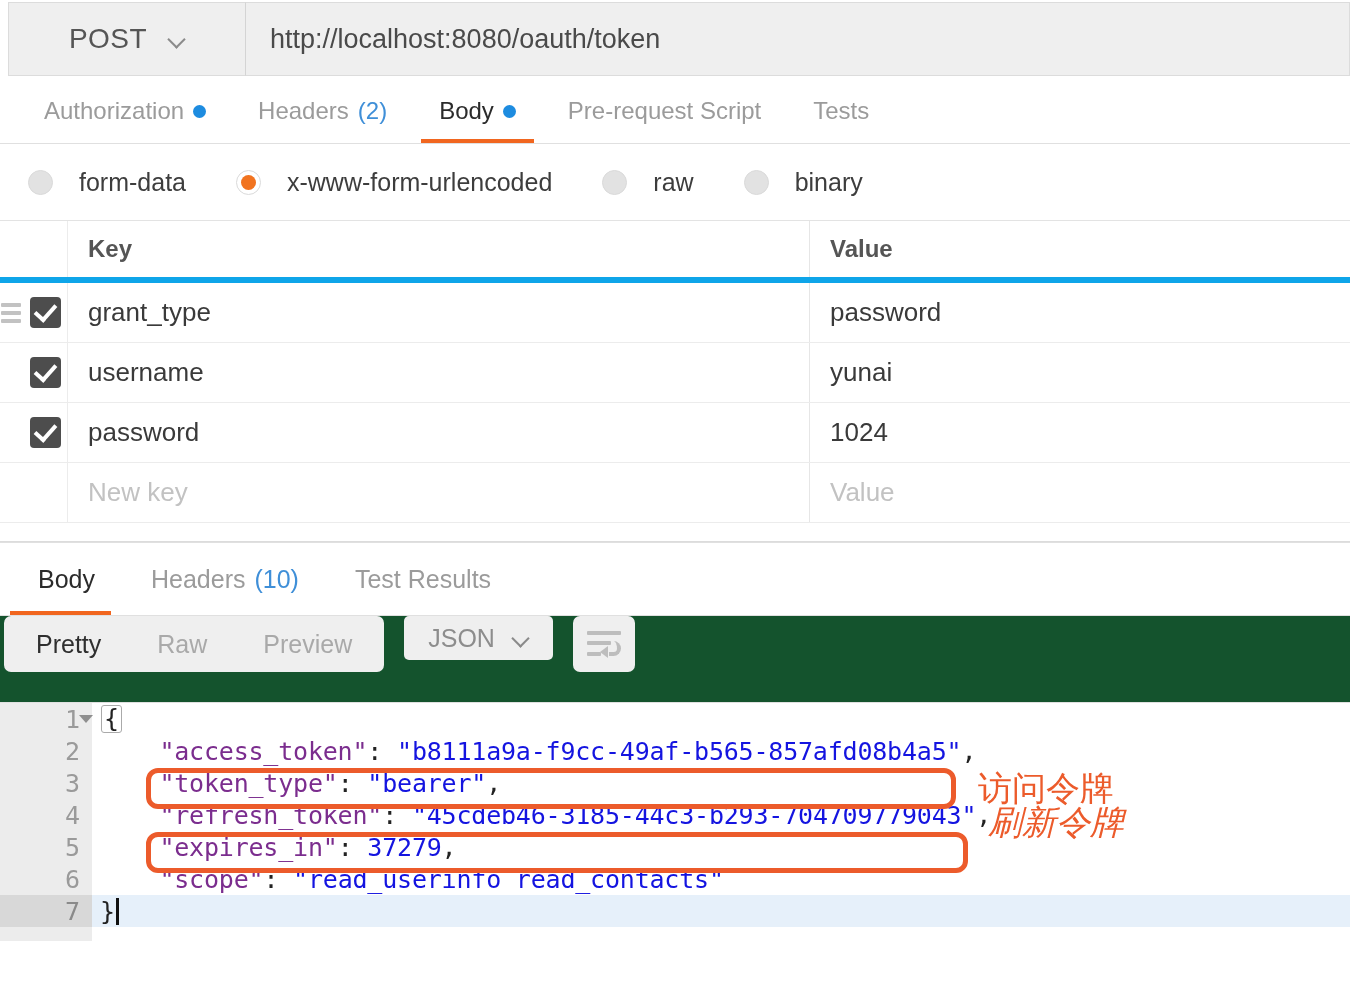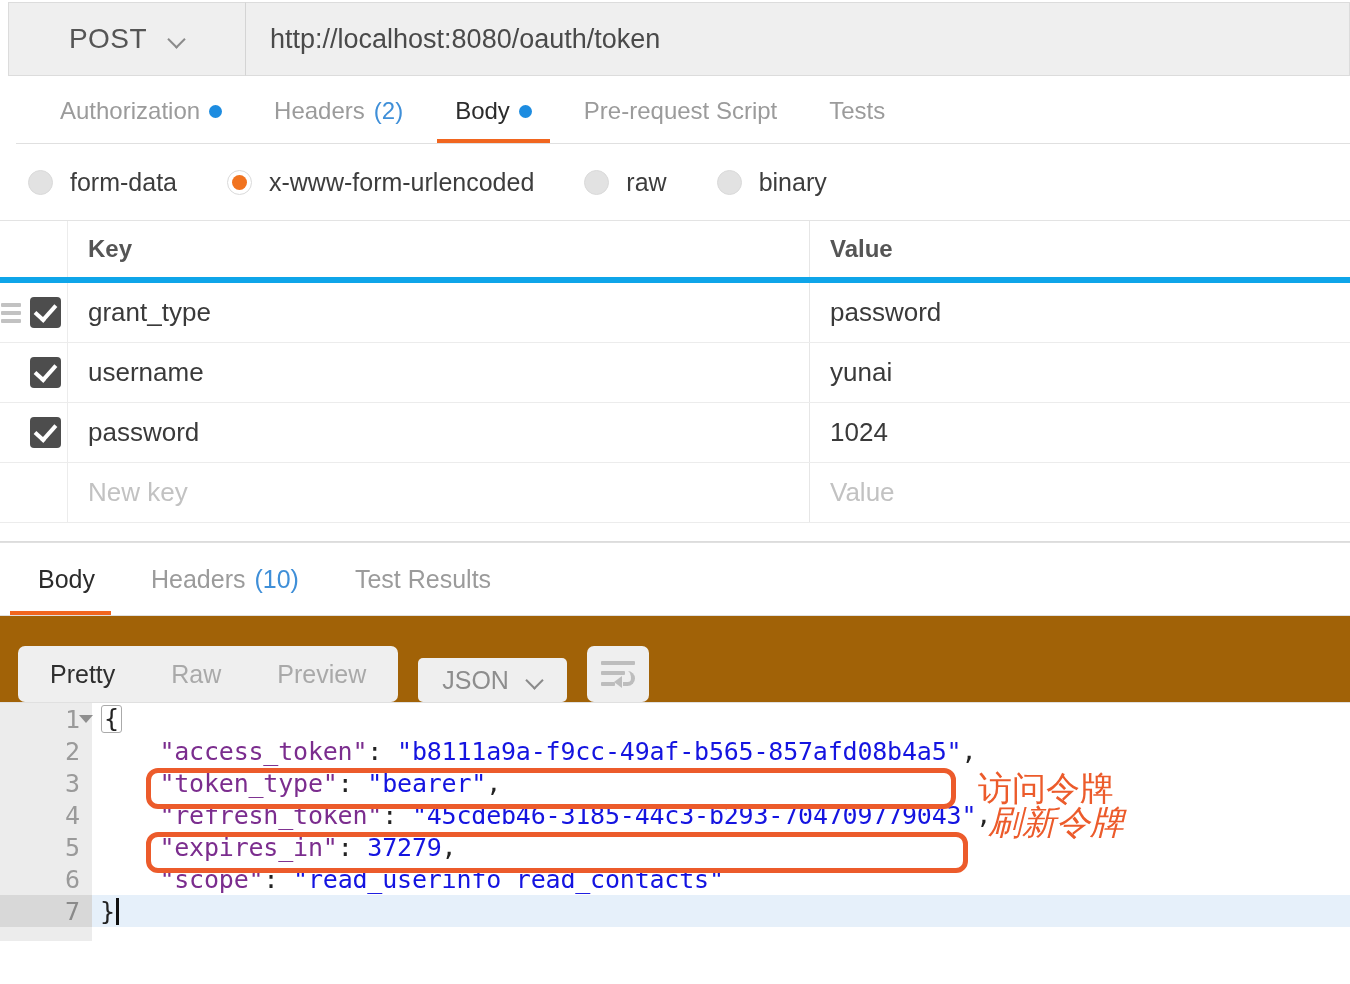--- a/index.html
+++ b/index.html
@@ -37,41 +37,40 @@
     padding-left:24px;
     margin-right:0;
   }
   .url-text { font-size:27px; color:#4a4a4a; }
 
   
   .req-tabs {
     height:66px; border-bottom:1px solid #e0e0e0;
     display:flex; align-items:flex-end; padding-left:18px; gap:0;
     background:#fff;
-    margin-left:16px;
   }
   .rtab {
     height:64px; display:flex; align-items:center; gap:9px;
     padding:0 26px; font-size:24px; color:#9b9b9b;
     position:relative; cursor:pointer; white-space:nowrap;
   }
   .rtab.active { color:#2b2b2b; }
   .rtab.active::after{
     content:""; position:absolute; left:8px; right:8px; bottom:0;
     height:4px; background:#f1661f;
   }
   .dot-blue { width:13px; height:13px; border-radius:50%; background:#1d8ce0; display:inline-block; }
   .count { color:#3f8fd8; }
 
   
   .radio-row {
     height:77px; display:flex; align-items:center;
     padding-left:28px; gap:0; border-bottom:1px solid #e3e3e3;
   }
-  .radio-item { display:flex; align-items:center; gap:17px; margin-right:50px; cursor:pointer; }
+  .radio-item { display:flex; align-items:center; gap:26px; margin-right:50px; cursor:pointer; }
   .radio {
     width:25px; height:25px; border-radius:50%;
     background:#e2e2e2; border:1px solid #dadada;
     display:flex; align-items:center; justify-content:center;
   }
   .radio.sel { background:#fff; border:1px solid #dadada; }
   .radio.sel::after{
     content:""; width:15px; height:15px; border-radius:50%; background:#f1731f;
   }
   .radio-label { font-size:25px; color:#3d3d3d; }
@@ -109,21 +108,21 @@
     height:72px; display:flex; align-items:center; gap:9px;
     padding:0 28px; font-size:25px; color:#9b9b9b; position:relative; cursor:pointer;
   }
   .restab.active { color:#2b2b2b; }
   .restab.active::after{
     content:""; position:absolute; left:0px; right:12px; bottom:0;
     height:4px; background:#f1661f;
   }
 
   
-  .view-toolbar { height:86px; display:flex; align-items:flex-end; padding-left:18px; gap:20px; background:#a16207; }
+  .view-toolbar { height:86px; display:flex; align-items:flex-start; padding-left:4px; gap:20px; background:#14532d; }
   .seg {
     height:56px; background:#efefef; border-radius:7px;
     display:flex; align-items:center; padding:0 4px;
   }
   .seg span { font-size:25px; color:#a9a9a9; padding:0 28px; cursor:pointer; }
   .seg span.active { color:#2f2f2f; }
   .fmt-box {
     height:44px; background:#efefef; border-radius:5px;
     display:flex; align-items:center; gap:18px; padding:0 24px; cursor:pointer;
   }

